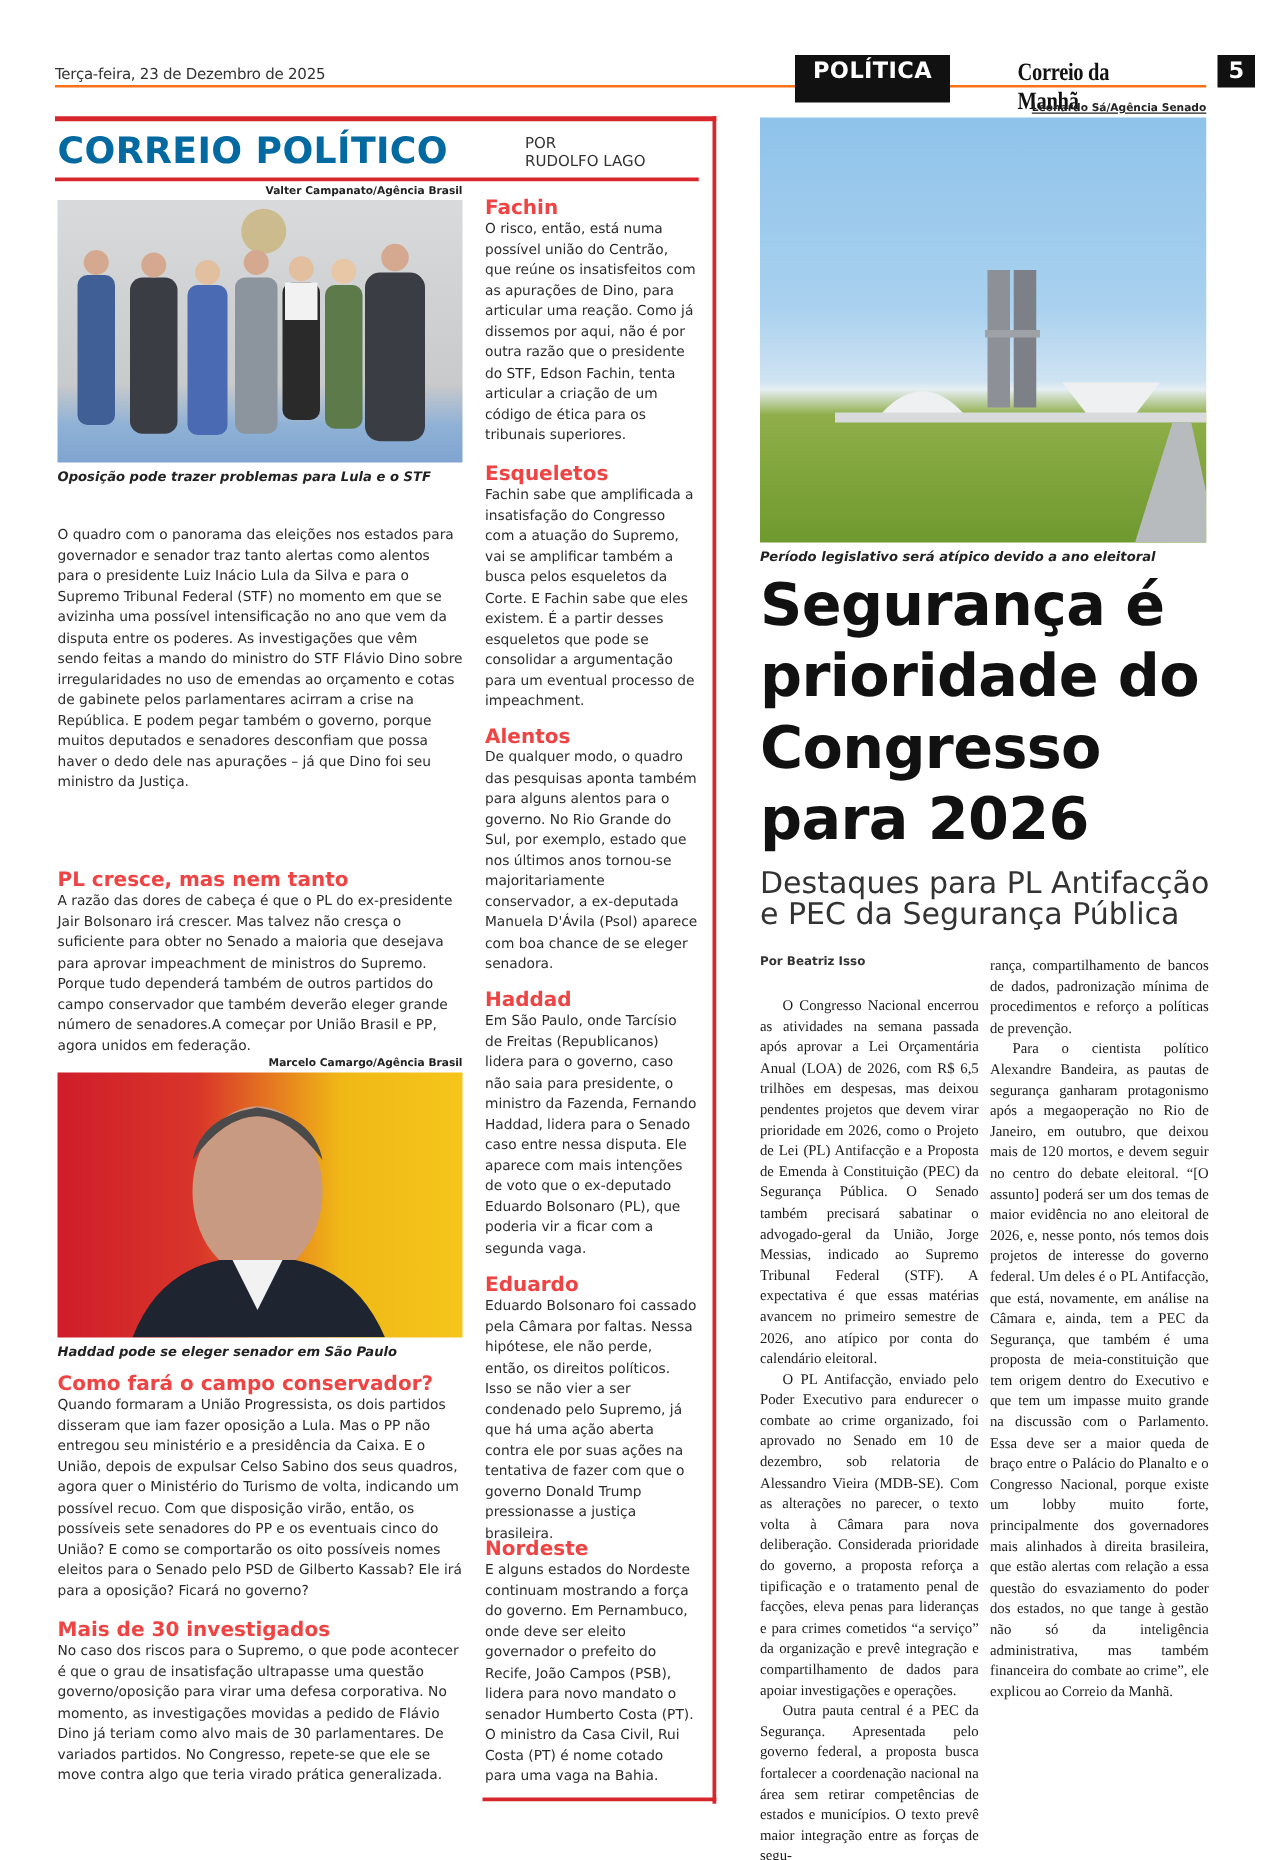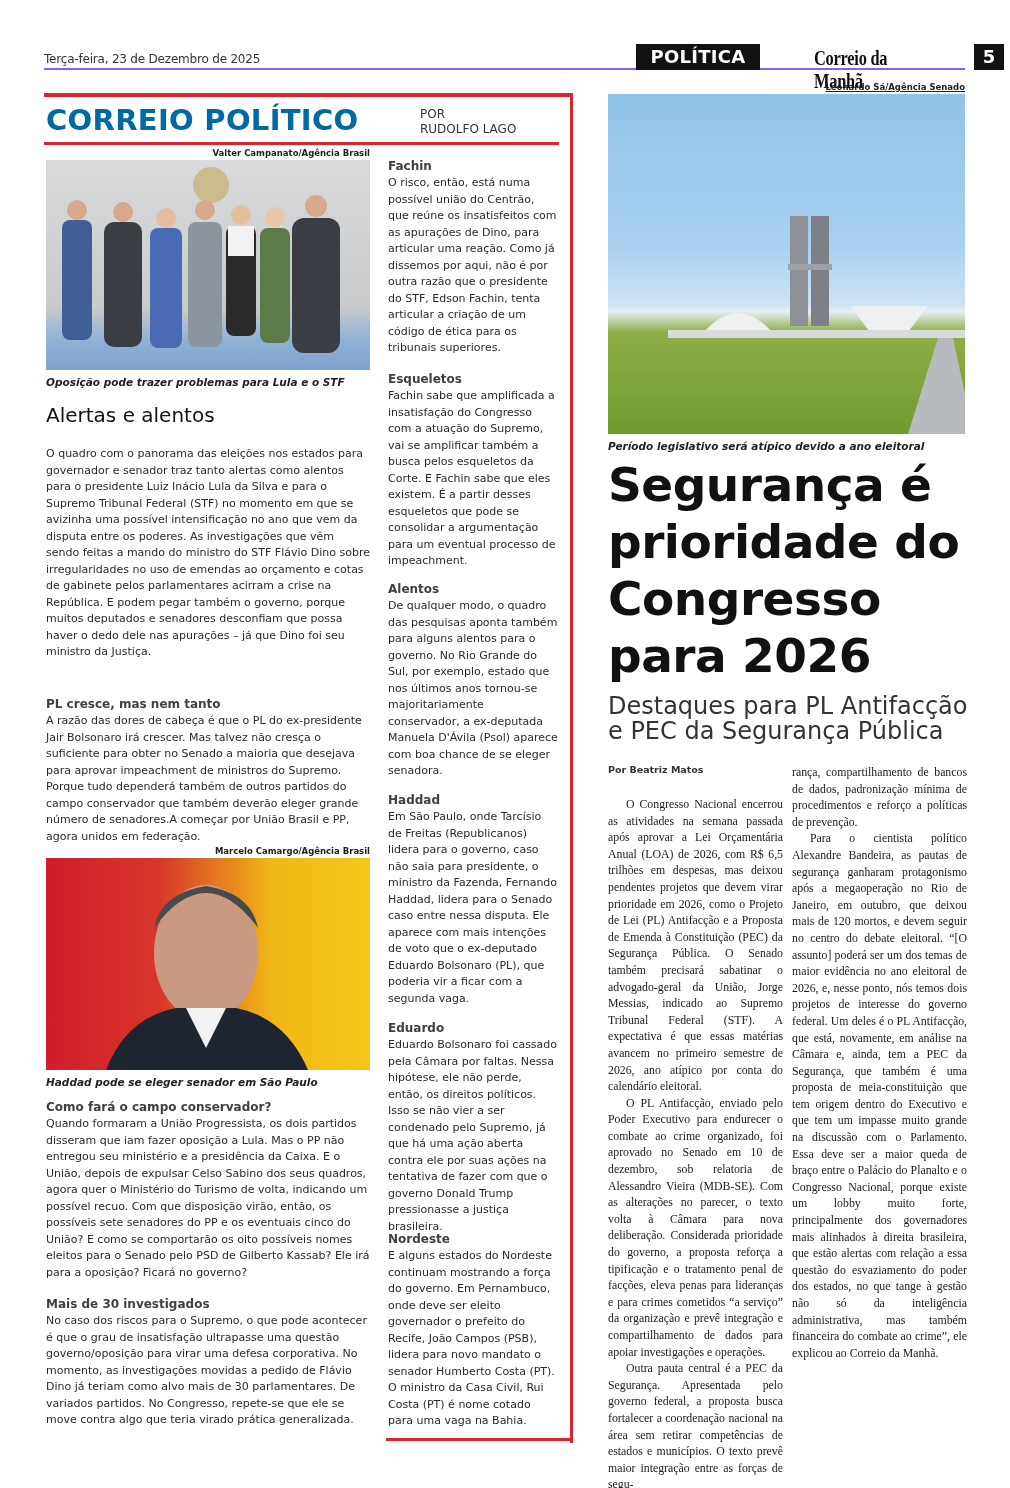--- a/index.html
+++ b/index.html
@@ -1,41 +1,41 @@
 <!DOCTYPE html>
 <html><head>
 <meta charset="utf-8">
 <style>
   * { box-sizing: border-box; margin: 0; padding: 0; }
   html, body { width: 1010px; height: 1488px; background: #ffffff; overflow: hidden; }
   body { position: relative; font-family: "DejaVu Sans", sans-serif; color: #1a1a1a; }
 
   
-  .masthead { position: absolute; left: 44px; top: 44px; width: 921px; height: 26px; border-bottom: 2px solid #8b5cf6; }
+  .masthead { position: absolute; left: 44px; top: 44px; width: 921px; height: 26px; border-bottom: 2px solid #f97316; }
   .date { position: absolute; left: 0; top: 8px; font-size: 12px; color: #333; letter-spacing: -0.2px; }
-  .section-badge { position: absolute; left: 592px; top: 0; width: 124px; height: 26px; background: #111; color: #fff; font-weight: bold; font-size: 18px; text-align: center; line-height: 26px; letter-spacing: 0.3px; }
+  .section-badge { position: absolute; left: 592px; top: 0; width: 124px; height: 38px; background: #111; color: #fff; font-weight: bold; font-size: 18px; text-align: center; line-height: 26px; letter-spacing: 0.3px; }
   .paper-name { position: absolute; left: 770px; top: 3px; font-family: "Liberation Serif", serif; font-weight: bold; font-size: 20px; color: #111; transform: scaleX(0.82); transform-origin: left; letter-spacing: -0.3px; }
   .page-num { position: absolute; left: 930px; top: 0; width: 30px; height: 26px; background: #111; color: #fff; font-weight: bold; font-size: 18px; text-align: center; line-height: 26px; }
 
   
   .frame { position: absolute; left: 44px; top: 93px; width: 529px; height: 1350px; border-top: 4px solid #d7262c; border-right: 3px solid #d7262c; }
   .frame-bottom { position: absolute; left: 386px; top: 1438px; width: 187px; height: 3px; background: #d7262c; }
   .col-title { position: absolute; left: 46px; top: 103px; font-size: 29px; font-weight: bold; color: #0369a1; letter-spacing: 0.3px; }
   .byline-top { position: absolute; left: 420px; top: 107px; font-size: 12px; color: #333; line-height: 15px; }
   .title-rule { position: absolute; left: 44px; top: 142px; width: 515px; height: 3px; background: #d7262c; }
 
   .credit { position: absolute; font-size: 8.5px; color: #222; text-align: right; font-weight: bold; }
   .caption { position: absolute; font-size: 10.5px; font-style: italic; font-weight: bold; color: #222; }
 
   .photo { position: absolute; overflow: hidden; }
 
   .left-col { position: absolute; left: 46px; width: 324px; }
   .mid-col { position: absolute; left: 388px; width: 170px; }
   .h-big { font-size: 20px; line-height: 26px; color: #111; }
-  .h-sub { font-size: 12px; font-weight: bold; color: #404040; line-height: 18px; }
+  .h-sub { font-size: 16px; font-weight: bold; color: #ef4444; line-height: 18px; }
   .body-sans { font-size: 11px; line-height: 16.5px; color: #2a2a2a; }
 
   
   .headline { position: absolute; left: 608px; top: 456px; width: 360px; font-size: 47px; line-height: 57px; font-weight: bold; color: #111; letter-spacing: -0.5px; }
   .deck { position: absolute; left: 608px; top: 694px; width: 360px; font-size: 24px; line-height: 25px; color: #333; }
   .author { position: absolute; left: 608px; top: 764px; font-size: 9.5px; color: #333; font-weight: bold; }
   .serif-col { position: absolute; width: 175px; font-family: "Liberation Serif", serif; font-size: 11.8px; line-height: 16.6px; color: #1a1a1a; text-align: justify; hyphens: auto; }
   .serif-col p { text-indent: 18px; }
   .serif-col p.noindent { text-indent: 0; }
 </style>
@@ -78,21 +78,20 @@
       <circle cx="229" cy="57" r="10" fill="#e8c7a6"></circle>
       <rect x="246" y="58" width="48" height="135" rx="12" fill="#3a3d44"></rect>
       <circle cx="270" cy="46" r="11" fill="#d4a990"></circle>
     </g>
   </svg>
 </div>
 <div class="caption" style="left:46px; top:376px;">Oposição pode trazer problemas para Lula e o STF</div>
 
 <div class="left-col" style="top:402px;">
   <div class="h-big">
-    <div>Alertas e alentos</div>
   </div>
   <p class="body-sans" style="margin-top:18px;">O quadro com o panorama das eleições nos estados para governador e senador traz tanto alertas como alentos para o presidente Luiz Inácio Lula da Silva e para o Supremo Tribunal Federal (STF) no momento em que se avizinha uma possível intensificação no ano que vem da disputa entre os poderes. As investigações que vêm sendo feitas a mando do ministro do STF Flávio Dino sobre irregularidades no uso de emendas ao orçamento e cotas de gabinete pelos parlamentares acirram a crise na República. E podem pegar também o governo, porque muitos deputados e senadores desconfiam que possa haver o dedo dele nas apurações – já que Dino foi seu ministro da Justiça.</p>
 </div>
 
 <div class="left-col" style="top:695px;">
   <div class="h-sub">PL cresce, mas nem tanto</div>
   <p class="body-sans">A razão das dores de cabeça é que o PL do ex-presidente Jair Bolsonaro irá crescer. Mas talvez não cresça o suficiente para obter no Senado a maioria que desejava para aprovar impeachment de ministros do Supremo. Porque tudo dependerá também de outros partidos do campo conservador que também deverão eleger grande número de senadores.A começar por União Brasil e PP, agora unidos em federação.</p>
 </div>
 
 <div class="credit" style="left:46px; top:846px; width:324px;">Marcelo Camargo/Agência Brasil</div>
@@ -150,21 +149,21 @@
     <path d="M96 238 Q130 200 164 238Z" fill="#eef0f1"></path>
     <path d="M242 212 L320 212 L300 238 L262 238Z" fill="#eef0f1"></path>
     <rect x="60" y="236" width="297" height="8" fill="#d8dadb"></rect>
     <path d="M300 340 L330 244 L345 244 L357 300 L357 340Z" fill="#b8bbbe"></path>
   </svg>
 </div>
 <div class="caption" style="left:608px; top:440px;">Período legislativo será atípico devido a ano eleitoral</div>
 
 <h1 class="headline">Segurança é prioridade do Congresso para 2026</h1>
 <h2 class="deck" style="font-weight:normal;">Destaques para PL Antifacção e PEC da Segurança Pública</h2>
-<div class="author">Por Beatriz Matos</div>
+<div class="author">Por Beatriz Isso</div>
 
 <div class="serif-col" style="left:608px; top:796px;">
   <p>O Congresso Nacional encerrou as atividades na semana passada após aprovar a Lei Orçamentária Anual (LOA) de 2026, com R$ 6,5 trilhões em despesas, mas deixou pendentes projetos que devem virar prioridade em 2026, como o Projeto de Lei (PL) Antifacção e a Proposta de Emenda à Constituição (PEC) da Segurança Pública. O Senado também precisará sabatinar o advogado-geral da União, Jorge Messias, indicado ao Supremo Tribunal Federal (STF). A expectativa é que essas matérias avancem no primeiro semestre de 2026, ano atípico por conta do calendário eleitoral.</p>
   <p>O PL Antifacção, enviado pelo Poder Executivo para endurecer o combate ao crime organizado, foi aprovado no Senado em 10 de dezembro, sob relatoria de Alessandro Vieira (MDB-SE). Com as alterações no parecer, o texto volta à Câmara para nova deliberação. Considerada prioridade do governo, a proposta reforça a tipificação e o tratamento penal de facções, eleva penas para lideranças e para crimes cometidos “a serviço” da organização e prevê integração e compartilhamento de dados para apoiar investigações e operações.</p>
   <p>Outra pauta central é a PEC da Segurança. Apresentada pelo governo federal, a proposta busca fortalecer a coordenação nacional na área sem retirar competências de estados e municípios. O texto prevê maior integração entre as forças de segu-</p>
 </div>
 
 <div class="serif-col" style="left:792px; top:764px;">
   <p class="noindent">rança, compartilhamento de bancos de dados, padronização mínima de procedimentos e reforço a políticas de prevenção.</p>
   <p>Para o cientista político Alexandre Bandeira, as pautas de segurança ganharam protagonismo após a megaoperação no Rio de Janeiro, em outubro, que deixou mais de 120 mortos, e devem seguir no centro do debate eleitoral. “[O assunto] poderá ser um dos temas de maior evidência no ano eleitoral de 2026, e, nesse ponto, nós temos dois projetos de interesse do governo federal. Um deles é o PL Antifacção, que está, novamente, em análise na Câmara e, ainda, tem a PEC da Segurança, que também é uma proposta de meia-constituição que tem origem dentro do Executivo e que tem um impasse muito grande na discussão com o Parlamento. Essa deve ser a maior queda de braço entre o Palácio do Planalto e o Congresso Nacional, porque existe um lobby muito forte, principalmente dos governadores mais alinhados à direita brasileira, que estão alertas com relação a essa questão do esvaziamento do poder dos estados, no que tange à gestão não só da inteligência administrativa, mas também financeira do combate ao crime”, ele explicou ao Correio da Manhã.</p>

